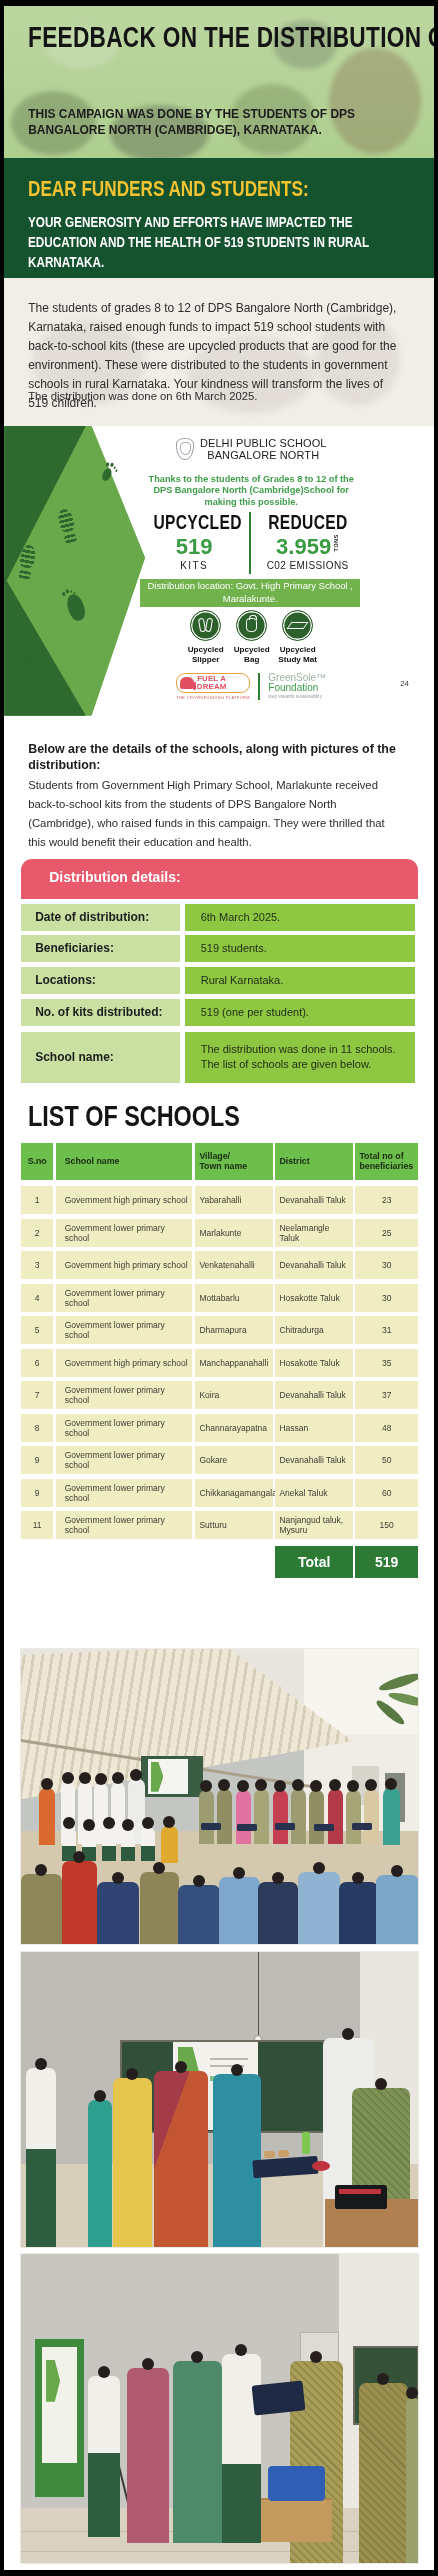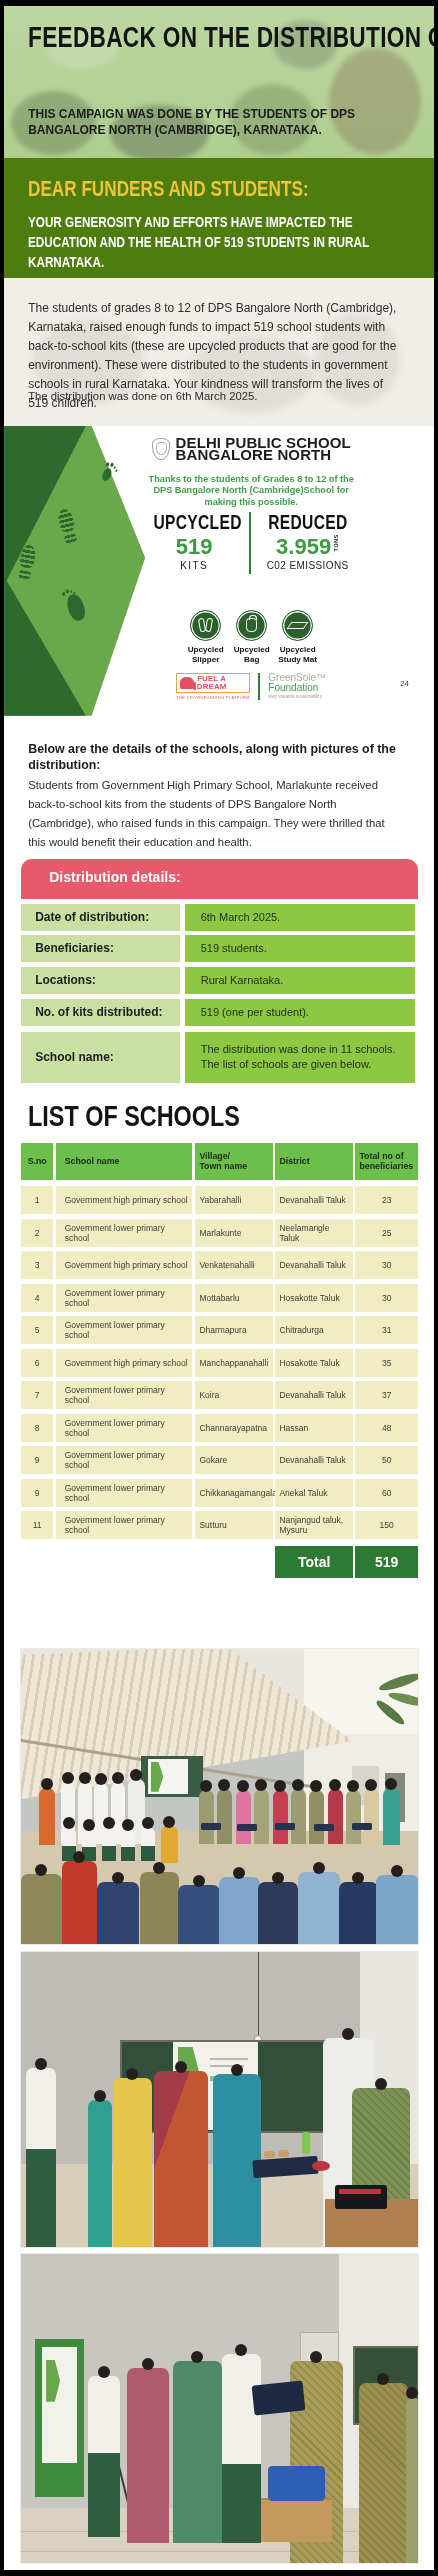--- a/index.html
+++ b/index.html
@@ -11,21 +11,21 @@
   .cxb{display:block;transform:scaleX(0.78);transform-origin:0 0;}
 
   
   .hero{position:absolute;left:0;top:0;width:430px;height:152px;background:linear-gradient(180deg,#bcd6a0,#aecf90);overflow:hidden;}
   .hero .blob{position:absolute;border-radius:50%;filter:blur(2.8px);opacity:.28;}
   .hero-title1{position:absolute;left:24px;top:15.5px;font-size:29px;font-weight:bold;color:#141414;letter-spacing:0.4px;}
   .hero-title2{position:absolute;left:24px;top:52px;font-size:32px;font-weight:bold;color:#1d9e4f;letter-spacing:0.4px;}
   .hero-sub{position:absolute;left:24px;top:100px;width:332px;font-size:12px;line-height:16.3px;font-weight:bold;color:#1c1c1c;}
 
   
-  .band{position:absolute;left:0;top:152px;width:430px;height:120px;background:#4d7c0f;}
+  .band{position:absolute;left:0;top:152px;width:430px;height:120px;background:#14532d;}
   .band-head{position:absolute;left:24px;top:18.4px;font-size:22px;font-weight:bold;color:#f3c331;}
   .band-msg{position:absolute;left:24px;top:54px;font-size:15px;line-height:20px;font-weight:bold;color:#ffffff;width:452px;}
 
   
   .intro{position:absolute;left:0;top:272px;width:430px;height:148px;background:#f1eee8;overflow:hidden;}
   .intro .blob{position:absolute;border-radius:50%;filter:blur(3.5px);opacity:.08;background:#41301f;}
   .intro-p1{position:absolute;left:24px;top:21px;width:373px;font-size:12px;line-height:19px;color:#2d2d2d;}
   .intro-p2{position:absolute;left:24px;top:112px;width:373px;font-size:11.3px;color:#2d2d2d;}
 
   
@@ -35,39 +35,39 @@
   .cband .tri-t{position:absolute;inset:0;background:#2e6a2e;clip-path:polygon(0 0,58% 0,0 55%);}
   .cband .tri-b{position:absolute;inset:0;background:#2e6a2e;clip-path:polygon(0 52%,58% 100%,0 100%);}
   .fp-shoe{position:absolute;width:14px;height:22.6px;border-radius:7px 7px 5.7px 5.7px/10px 10px 5.7px 5.7px;background:repeating-linear-gradient(0deg,#2d682e 0 2.8px,rgba(0,0,0,0) 2.8px 5px);}
   .fp-shoe::after{content:'';position:absolute;left:1.4px;bottom:-11.3px;width:11.3px;height:7.8px;border-radius:3.5px;background:repeating-linear-gradient(0deg,#2d682e 0 2.8px,rgba(0,0,0,0) 2.8px 5px);}
   .fp-foot{position:absolute;width:10.6px;height:18.4px;background:#2d682e;border-radius:50% 50% 46% 46%;}
   .fp-foot::before{content:'';position:absolute;left:-1.4px;top:-5px;width:3.5px;height:3.5px;border-radius:50%;background:#2d682e;box-shadow:4.2px -1.4px 0 0 #2d682e,7.8px 0 0 -0.7px #2d682e,10.6px 2.1px 0 -0.7px #2d682e;}
   .cert-content{position:absolute;left:137px;top:0;width:220px;}
   .dps-row{position:absolute;left:0;top:11.3px;width:220px;display:flex;align-items:center;justify-content:center;gap:5.7px;}
   .crest{width:18.4px;height:22.6px;border:1.4px solid #9ba1a7;border-radius:8.5px 8.5px 50% 50%/5.7px 5.7px 60% 60%;position:relative;}
   .crest::before{content:'';position:absolute;left:3.5px;top:3.5px;width:8.5px;height:11.3px;border:0.7px solid #aab0b5;border-radius:4.2px 4.2px 50% 50%;}
-  .dps-name{font-size:15px;font-weight:bold;color:#1c1c1c;line-height:12px;letter-spacing:0.1px;}
+  .dps-name{font-size:11px;font-weight:normal;color:#1c1c1c;line-height:12px;letter-spacing:0.1px;text-align:center;}
   .thanks{position:absolute;left:7px;top:48px;width:206px;text-align:center;font-size:9.2px;line-height:11.7px;font-weight:bold;color:#3f9e4a;}
   .col-label{font-size:20px;font-weight:bold;color:#111;letter-spacing:0.4px;}
   .col-value{font-size:22px;font-weight:bold;color:#3a9b43;}
   .col-unit{font-size:10px;color:#222;letter-spacing:1.4px;}
   .cdivider{position:absolute;left:108px;top:86px;width:1.4px;height:62px;background:#2e7d33;}
   .ucol{position:absolute;left:0;top:85px;width:106px;text-align:center;}
   .rcol{position:absolute;left:113px;top:85px;width:107px;text-align:center;}
   .tons{display:inline-block;writing-mode:vertical-rl;transform:rotate(180deg);font-size:5.3px;font-weight:bold;color:#222;letter-spacing:0.7px;vertical-align:top;margin-left:2.1px;}
   .loc-banner{position:absolute;left:136px;top:153px;width:220px;min-height:27px;background:#71b24c;color:#fff;font-size:9.5px;line-height:12.7px;text-align:center;padding:1.4px 5.7px;}
   .kit-circle{position:absolute;top:184px;width:31px;height:31px;border-radius:50%;background:#2c612c;border:1.4px solid #2c612c;box-shadow:inset 0 0 0 1.4px #fff;display:flex;align-items:center;justify-content:center;}
   .kit-label{position:absolute;top:219px;width:57px;text-align:center;font-size:8.1px;line-height:10px;font-weight:bold;color:#111;}
   .g-slip{width:6.4px;height:14px;border:1.1px solid #fff;border-radius:3.5px;transform:rotate(-10deg);margin-right:1.4px;}
   .g-slip2{width:6.4px;height:14px;border:1.1px solid #fff;border-radius:3.5px;transform:rotate(10deg);}
   .g-bag{width:11.3px;height:14px;border:1.4px solid #fff;border-radius:3.5px 3.5px 4.2px 4.2px;position:relative;}
   .g-bag::before{content:'';position:absolute;left:2.1px;top:-4.2px;width:5.7px;height:4.2px;border:1.4px solid #fff;border-bottom:none;border-radius:3.5px 3.5px 0 0;}
   .g-mat{width:17px;height:7px;border:1.4px solid #fff;transform:skewX(-35deg);}
   .logos-row{position:absolute;left:137px;top:247px;width:220px;display:flex;align-items:center;justify-content:center;gap:8.5px;}
-  .fuel-box{border:1.8px solid #e8a03c;border-radius:0;padding:1.4px 4.2px 1.4px 2.8px;display:flex;align-items:center;gap:2.8px;}
+  .fuel-box{border:1.8px solid #e8a03c;border-radius:9px;padding:1.4px 4.2px 1.4px 2.8px;display:flex;align-items:center;gap:2.8px;}
   .eleph{width:14px;height:11.3px;background:#e05060;border-radius:5.7px 5.7px 2.1px 2.1px;position:relative;}
   .eleph::after{content:'';position:absolute;right:-2.1px;top:4.2px;width:3.5px;height:8.5px;background:#e05060;border-radius:1.4px;}
   .fuel-txt{font-size:7.8px;line-height:7.8px;font-weight:bold;color:#e05060;letter-spacing:0.2px;}
   .fuel-tag{font-size:3.9px;color:#d2556a;letter-spacing:0.4px;margin-top:1.4px;text-align:center;}
   .logo-div{width:1.4px;height:27px;background:#2e7d33;}
   .gs-line1{font-size:10px;color:#9fb3a0;line-height:10px;}
   .gs-line2{font-size:10px;color:#3f9e4a;line-height:10.6px;}
   .gs-tag{font-size:4.6px;color:#9a9fa4;}
   .pageno{position:absolute;left:396px;top:253px;font-size:7.8px;color:#3a3a3a;}
 
@@ -161,20 +161,21 @@
         <div class="col-unit">KITS</div>
       </div>
       <div class="rcol">
         <div class="col-label"><span class="cx" style="transform-origin:50% 50%;">REDUCED</span></div>
         <div class="col-value"><span>3.959</span><span class="tons">TONS</span></div>
         <div class="col-unit" style="letter-spacing:0.4px;">C02 EMISSIONS</div>
       </div>
     </div>
     <div class="cdivider" style="left:245px;"></div>
 
+    <div class="loc-banner">Distribution location: Govt. High Primary School , Maralakunte.</div>
 
     <div class="kit-circle" style="left:186px;">
           <span style="display:flex;">
             <span class="g-slip"></span>
             <span class="g-slip2"></span>
           </span>
         </div>
     <div class="kit-circle" style="left:232px;">
           <span class="g-bag"></span>
         </div>

